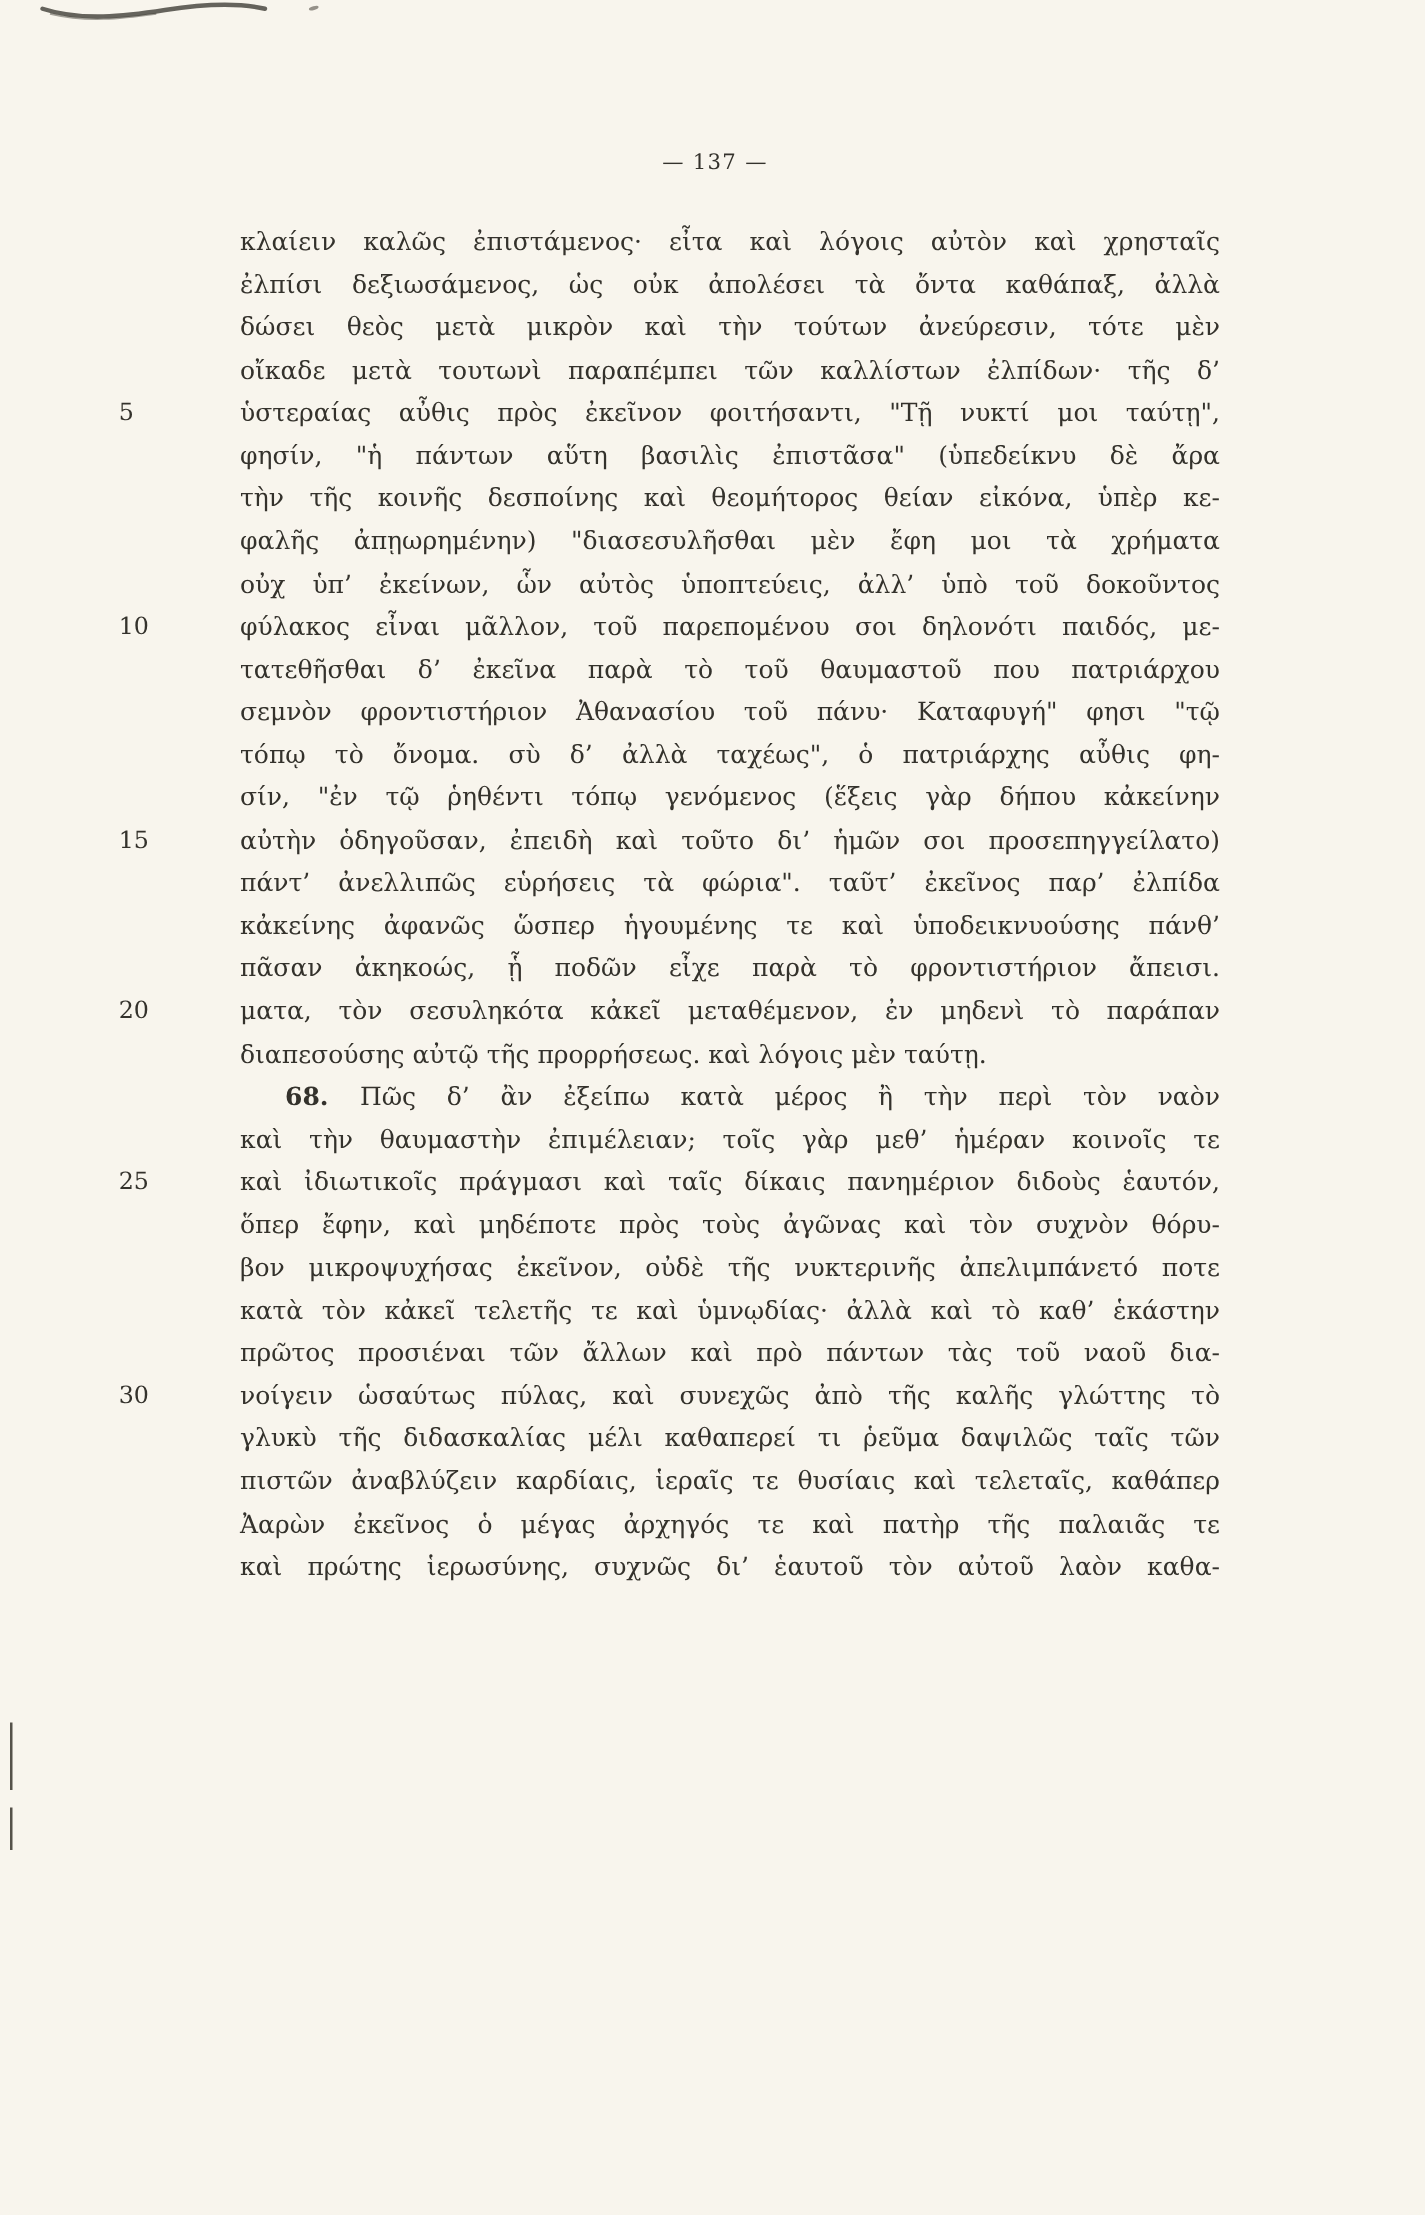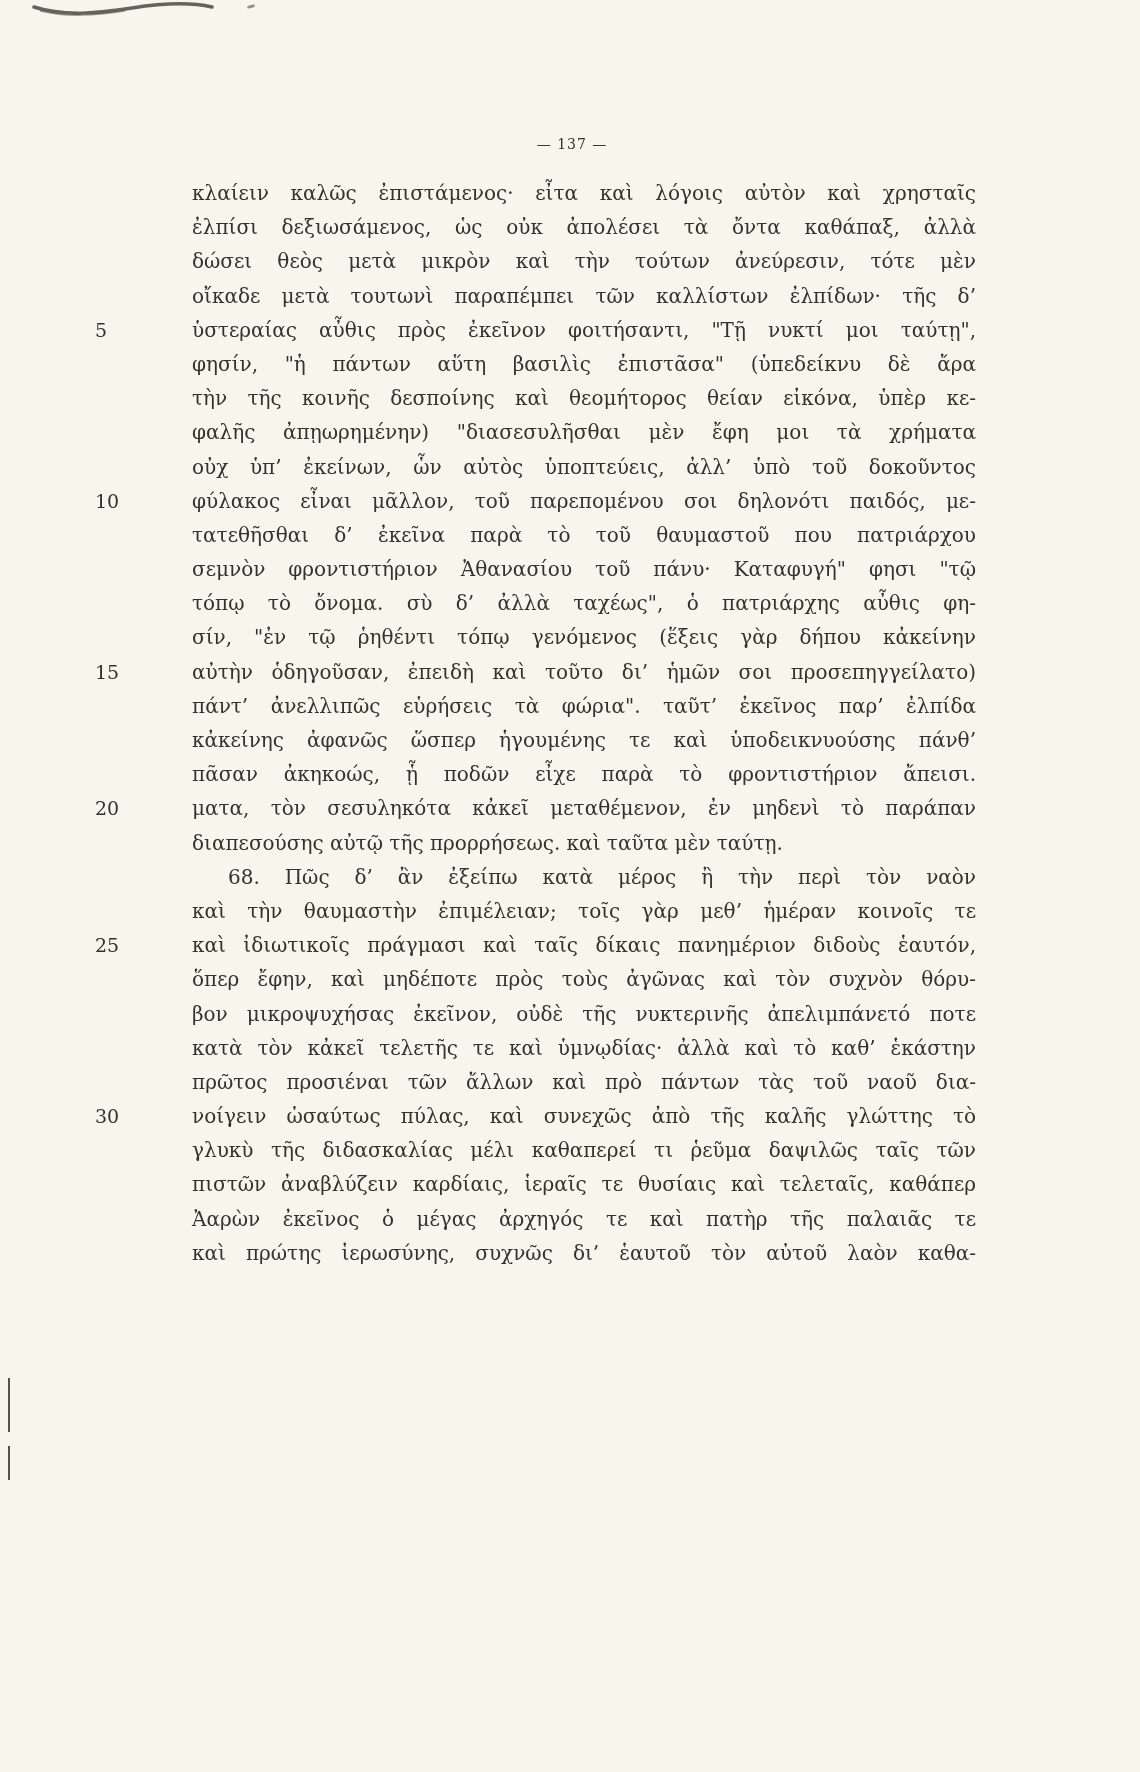--- a/index.html
+++ b/index.html
@@ -6,23 +6,23 @@
   html, body { width:1140px; height:1772px; }
   body {
     position:relative;
     overflow:hidden;
     background: var(--paper, #f8f5ed);
     color: var(--ink, #34322c);
     font-family: "DejaVu Serif", serif;
   }
   .pagenum {
     position:absolute;
-    top:136px; left:180px; width:784px;
+    top:120px; left:180px; width:784px;
     text-align:center;
-    font-size:14px;
+    font-size:17px;
     letter-spacing:1px;
   }
   .textblock {
     position:absolute;
     top:176px; left:192px; width:784px;
     font-size:20px;
   }
   .line { position:relative; height:34.2px; line-height:34.2px; white-space:normal; }
   .line .txt {
     display:block;
@@ -30,21 +30,21 @@
     text-align-last:justify;
   }
   .line.nojust .txt { text-align-last:left; }
   .line.indent .txt { text-indent:36px; }
   .lineno {
     position:absolute;
     left:-97px; top:0; width:60px;
     font-size:19px;
     text-align:left;
   }
-  b { font-weight:normal; }
+  b { font-weight:bold; }
   
   .smudge-top { position:absolute; left:30px; top:0; width:210px; height:20px; }
   .speck { position:absolute; left:247px; top:5px; width:8px; height:3px;
            background:#6b675e; border-radius:50%; transform:rotate(-15deg); opacity:.7; }
   .mark-v1 { position:absolute; left:8px; top:1378px; width:2px; height:54px; background:#55524a; }
   .mark-v2 { position:absolute; left:8px; top:1446px; width:2px; height:34px; background:#55524a; }
 </style>
 </head>
 <body>
 
@@ -132,21 +132,21 @@
       <div class="line">
         <span class="lineno"></span>
         <span class="txt">πᾶσαν ἀκηκοώς, ᾗ ποδῶν εἶχε παρὰ τὸ φροντιστήριον ἄπεισι.</span>
       </div>
       <div class="line">
         <span class="lineno">20</span>
         <span class="txt">ματα, τὸν σεσυληκότα κἀκεῖ μεταθέμενον, ἐν μηδενὶ τὸ παράπαν</span>
       </div>
       <div class="line nojust">
         <span class="lineno"></span>
-        <span class="txt">διαπεσούσης αὐτῷ τῆς προρρήσεως. καὶ ταῦτα μὲν ταύτῃ.</span>
+        <span class="txt">διαπεσούσης αὐτῷ τῆς προρρήσεως. καὶ λόγοις μὲν ταύτῃ.</span>
       </div>
       <div class="line indent">
         <span class="lineno"></span>
         <span class="txt"><b>68. </b>Πῶς δ’ ἂν ἐξείπω κατὰ μέρος ἢ τὴν περὶ τὸν ναὸν</span>
       </div>
       <div class="line">
         <span class="lineno"></span>
         <span class="txt">καὶ τὴν θαυμαστὴν ἐπιμέλειαν; τοῖς γὰρ μεθ’ ἡμέραν κοινοῖς τε</span>
       </div>
       <div class="line">

